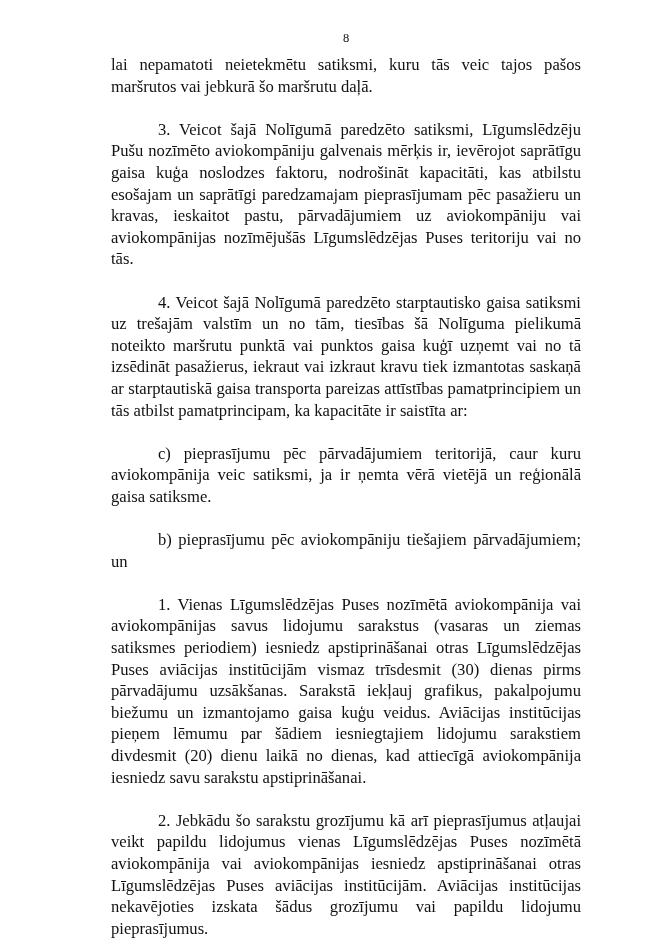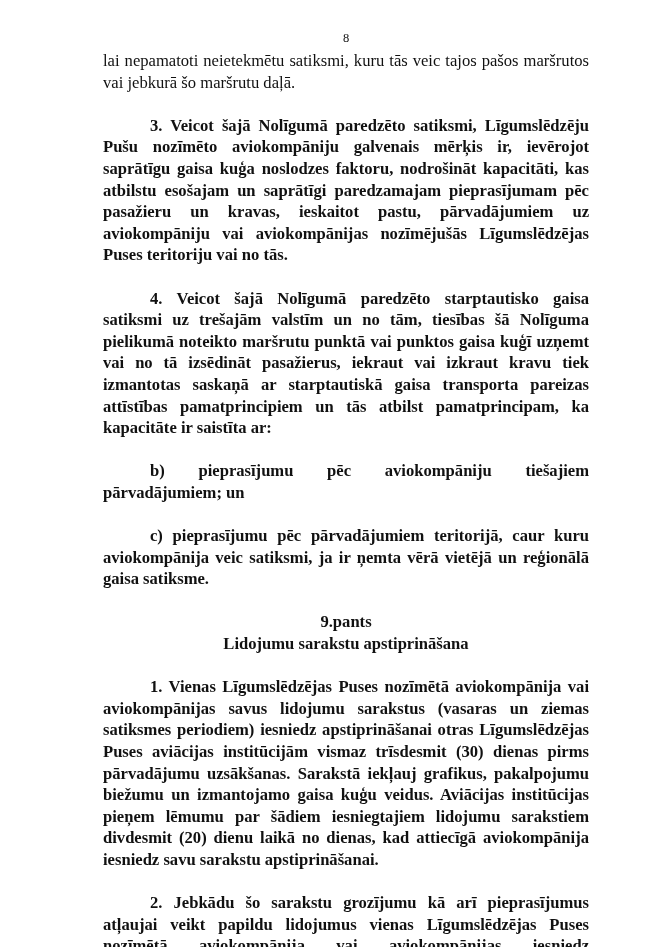--- a/index.html
+++ b/index.html
@@ -3,45 +3,41 @@
 <meta charset="utf-8">
 <style>
   html, body { margin: 0; padding: 0; background: #ffffff; }
   body { width: 670px; height: 947px; position: relative; overflow: hidden; }
   .page {
     position: absolute; left: 103px; top: 30px; width: 486px;
     font-family: "Liberation Serif", serif; font-size: 16.6px; line-height: 21.6px;
     color: #111111;
   }
   .page-number { text-align: center; font-size: 12.5px; line-height: 16px; margin-bottom: 4px; }
-  p { margin: 0; text-align: justify; }
-  .indent { text-indent: 47px; font-weight: bold; }
+  p { margin: 8px; text-align: justify; }
+  .indent { text-indent: 47px; }
   .gap { margin-top: 21.6px; }
   .heading { text-align: center; font-weight: bold; }
   .heading div { line-height: 21.6px; }
 </style>
 </head>
 <body>
 
 <div class="page">
   <div class="page-number">8</div>
 
   <p>lai nepamatoti neietekmētu satiksmi, kuru tās veic tajos pašos maršrutos vai jebkurā šo maršrutu daļā.</p>
 
   <p class="indent gap">3. Veicot šajā Nolīgumā paredzēto satiksmi, Līgumslēdzēju Pušu nozīmēto aviokompāniju galvenais mērķis ir, ievērojot saprātīgu gaisa kuģa noslodzes faktoru, nodrošināt kapacitāti, kas atbilstu esošajam un saprātīgi paredzamajam pieprasījumam pēc pasažieru un kravas, ieskaitot pastu, pārvadājumiem uz aviokompāniju vai aviokompānijas nozīmējušās Līgumslēdzējas Puses teritoriju vai no tās.</p>
 
   <p class="indent gap">4. Veicot šajā Nolīgumā paredzēto starptautisko gaisa satiksmi uz trešajām valstīm un no tām, tiesības šā Nolīguma pielikumā noteikto maršrutu punktā vai punktos gaisa kuģī uzņemt vai no tā izsēdināt pasažierus, iekraut vai izkraut kravu tiek izmantotas saskaņā ar starptautiskā gaisa transporta pareizas attīstības pamatprincipiem un tās atbilst pamatprincipam, ka kapacitāte ir saistīta ar:</p>
 
 
+  <p class="indent gap">c) pieprasījumu pēc pārvadājumiem teritorijā, caur kuru aviokompānija veic satiksmi, ja ir ņemta vērā vietējā un reģionālā gaisa satiksme.</p>
+
   <p class="indent gap">b) pieprasījumu pēc aviokompāniju tiešajiem pārvadājumiem; un</p>
 
-  <p class="indent gap">c) pieprasījumu pēc pārvadājumiem teritorijā, caur kuru aviokompānija veic satiksmi, ja ir ņemta vērā vietējā un reģionālā gaisa satiksme.</p>
-
-  <div class="heading gap">
-    <div>9.pants</div>
-    <div>Lidojumu sarakstu apstiprināšana</div>
-  </div>
 
   <p class="indent gap">1. Vienas Līgumslēdzējas Puses nozīmētā aviokompānija vai aviokompānijas savus lidojumu sarakstus (vasaras un ziemas satiksmes periodiem) iesniedz apstiprināšanai otras Līgumslēdzējas Puses aviācijas institūcijām vismaz trīsdesmit (30) dienas pirms pārvadājumu uzsākšanas. Sarakstā iekļauj grafikus, pakalpojumu biežumu un izmantojamo gaisa kuģu veidus. Aviācijas institūcijas pieņem lēmumu par šādiem iesniegtajiem lidojumu sarakstiem divdesmit (20) dienu laikā no dienas, kad attiecīgā aviokompānija iesniedz savu sarakstu apstiprināšanai.</p>
 
   <p class="indent gap">2. Jebkādu šo sarakstu grozījumu kā arī pieprasījumus atļaujai veikt papildu lidojumus vienas Līgumslēdzējas Puses nozīmētā aviokompānija vai aviokompānijas iesniedz apstiprināšanai otras Līgumslēdzējas Puses aviācijas institūcijām. Aviācijas institūcijas nekavējoties izskata šādus grozījumu  vai papildu lidojumu pieprasījumus.</p>
 
 </div>
 
 </body></html>

